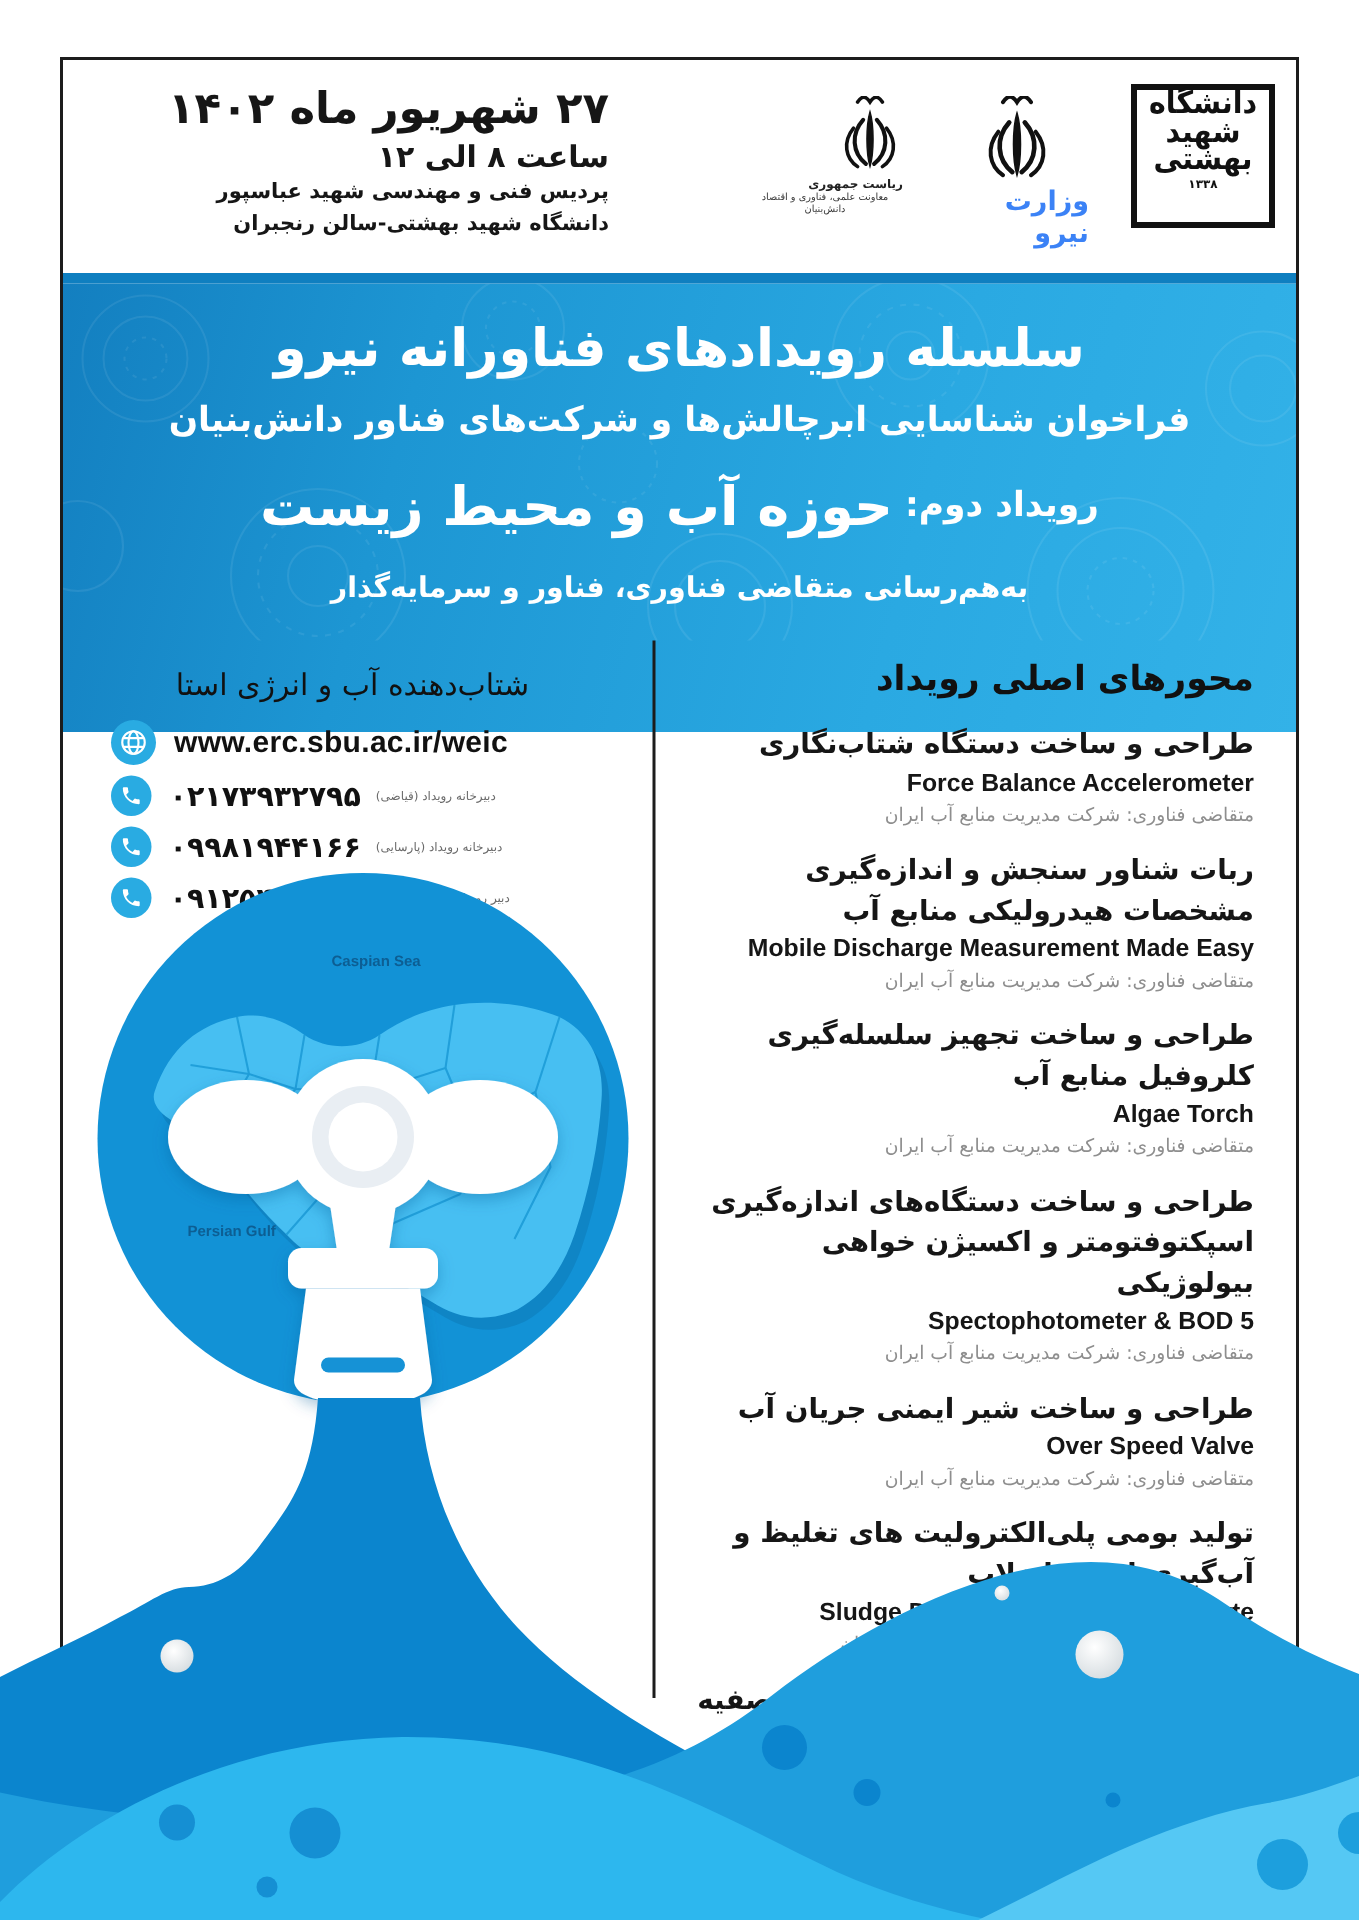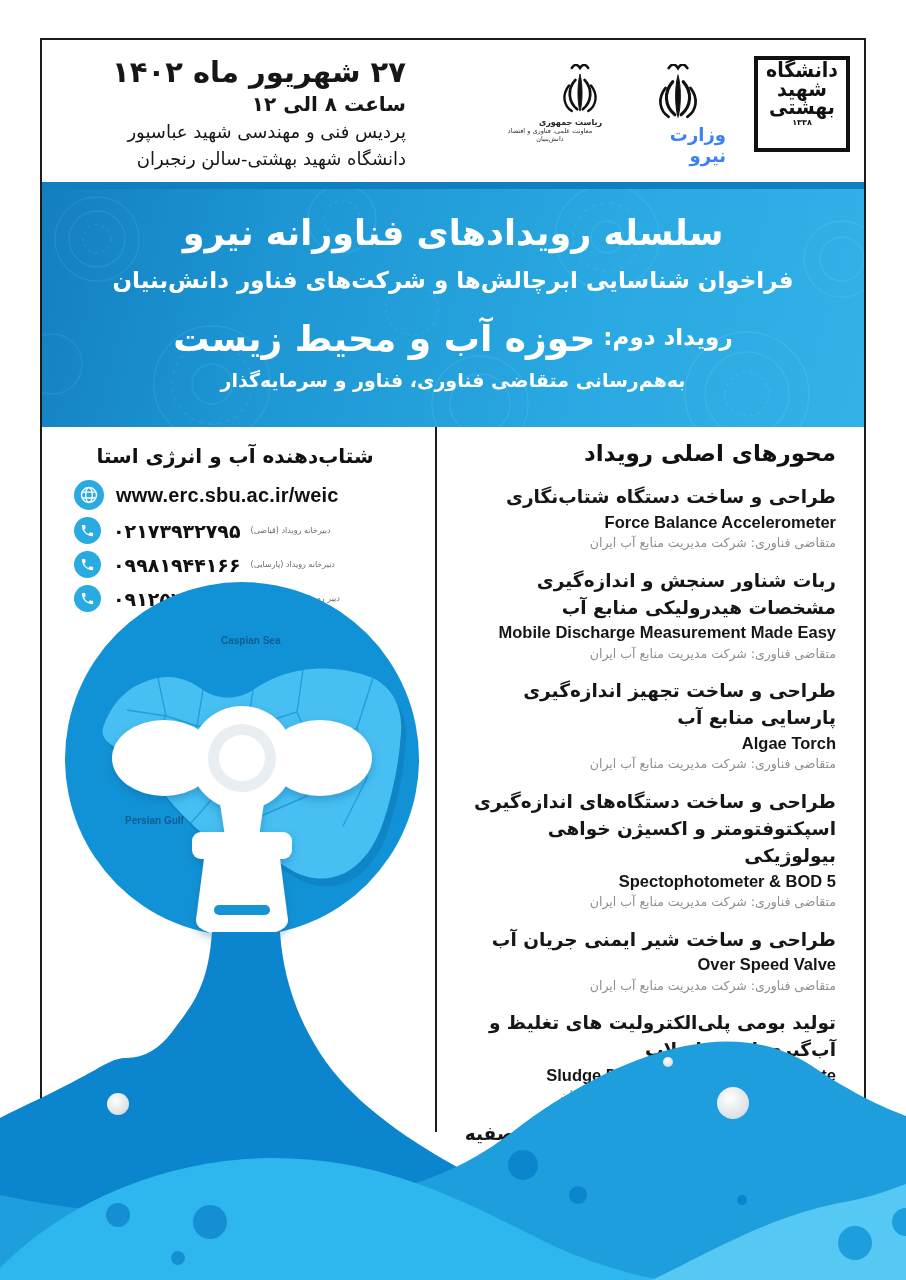--- a/index.html
+++ b/index.html
@@ -12,52 +12,52 @@
          border:2px solid #1c1c1c;z-index:1;}
   .divider{position:absolute;left:435px;top:427px;width:2px;height:705px;
            background:#1c1c1c;z-index:2;}
 
   
   .header{position:absolute;left:42px;top:40px;width:822px;height:140px;z-index:2;}
   .date-block{position:absolute;left:34px;top:14px;width:330px;text-align:right;
               direction:rtl;color:#161616;}
   .date-line{font-size:29px;font-weight:bold;line-height:1.25;}
   .time-line{font-size:20px;font-weight:bold;line-height:1.4;}
-  .venue-line{font-size:18px;font-weight:normal;line-height:1.5;text-align:right;}
+  .venue-line{font-size:14px;font-weight:bold;line-height:1.5;text-align:right;}
 
   .logos{position:absolute;right:14px;top:16px;display:flex;align-items:flex-start;gap:28px;}
   .emblem-logo{display:flex;flex-direction:column;align-items:center;width:96px;}
   .emblem-logo svg{display:block;}
   .moe-text{font-size:18px;font-weight:bold;color:#3b82f6;direction:rtl;margin-top:2px;margin-left:36px;}
   .vp-text1{font-size:8px;font-weight:bold;color:#222;direction:rtl;margin-top:2px;}
   .vp-text2{font-size:6.5px;color:#333;direction:rtl;text-align:center;line-height:1.3;}
   .sbu-box{width:88px;height:88px;border:4px solid #111;background:#fff;
            display:flex;flex-direction:column;align-items:center;
            direction:rtl;}
   .sbu-line{font-size:19px;font-weight:800;color:#111;line-height:0.98;
             transform:scaleY(1.08);letter-spacing:-1px;}
   .sbu-year{font-size:8px;font-weight:bold;color:#111;margin-top:2px;}
 
   
-  .banner{position:absolute;left:42px;top:182px;width:822px;height:245px;z-index:2;
+  .banner{position:absolute;left:42px;top:182px;width:822px;height:306px;z-index:2;
           background:linear-gradient(105deg,#137fc0 0%,#1d96d3 28%,#2aa9e2 68%,#33b2e8 100%);
           border-top:7px solid #0f7fc0;box-sizing:border-box;overflow:hidden;
           color:#ffffff;text-align:center;direction:rtl;}
   .banner svg.pattern{position:absolute;inset:0;opacity:0.55;}
   .banner-inner{position:relative;z-index:2;padding-top:22px;}
   .b1{font-size:35px;font-weight:800;line-height:1.3;}
   .b2{font-size:23px;font-weight:bold;margin-top:10px;}
   .b3{margin-top:23px;line-height:1.25;}
   .b3-prefix{font-size:23px;font-weight:bold;vertical-align:6px;}
   .b3-hl{font-size:36px;font-weight:800;}
-  .b4{font-size:19px;font-weight:600;margin-top:8px;}
+  .b4{font-size:19px;font-weight:600;margin-top:20px;}
 
   
   .left-col{position:absolute;left:60px;top:444px;width:350px;z-index:2;}
-  .accel-title{font-size:20px;font-weight:700;color:#111;direction:rtl;
+  .accel-title{font-size:20px;font-weight:400;color:#111;direction:rtl;
                text-align:center;margin-bottom:12px;}
   .contact-row{display:flex;align-items:center;margin:7px 0 7px 14px;}
   .c-icon{width:30px;height:30px;border-radius:50%;background:#29abe2;flex:0 0 auto;
           display:flex;align-items:center;justify-content:center;}
   .c-icon.small{width:27px;height:27px;}
   .website-text{font-family:"Liberation Sans",sans-serif;font-size:20px;font-weight:bold;
                 color:#111;margin-left:12px;letter-spacing:0.2px;}
   .phone-num{font-size:19px;font-weight:bold;color:#111;margin-left:12px;direction:ltr;}
   .phone-label{font-size:8px;color:#6b6b6b;direction:rtl;margin-left:10px;white-space:nowrap;}
 
@@ -275,21 +275,21 @@
       <div class="fa">طراحی و ساخت دستگاه شتاب‌نگاری</div>
       <div class="en">Force Balance Accelerometer</div>
       <div class="applicant">متقاضی فناوری: شرکت مدیریت منابع آب ایران</div>
     </div>
     <div class="topic">
       <div class="fa">ربات شناور سنجش و اندازه‌گیری مشخصات هیدرولیکی منابع آب</div>
       <div class="en">Mobile Discharge Measurement Made Easy</div>
       <div class="applicant">متقاضی فناوری: شرکت مدیریت منابع آب ایران</div>
     </div>
     <div class="topic">
-      <div class="fa">طراحی و ساخت تجهیز اندازه‌گیری پارسایی منابع آب</div>
+      <div class="fa">طراحی و ساخت تجهیز سلسله‌گیری کلروفیل منابع آب</div>
       <div class="en">Algae Torch</div>
       <div class="applicant">متقاضی فناوری: شرکت مدیریت منابع آب ایران</div>
     </div>
     <div class="topic">
       <div class="fa">طراحی و ساخت دستگاه‌های اندازه‌گیری اسپکتوفتومتر و اکسیژن خواهی بیولوژیکی</div>
       <div class="en">Spectophotometer &amp; BOD 5</div>
       <div class="applicant">متقاضی فناوری: شرکت مدیریت منابع آب ایران</div>
     </div>
     <div class="topic">
       <div class="fa">طراحی و ساخت شیر ایمنی جریان آب</div>

